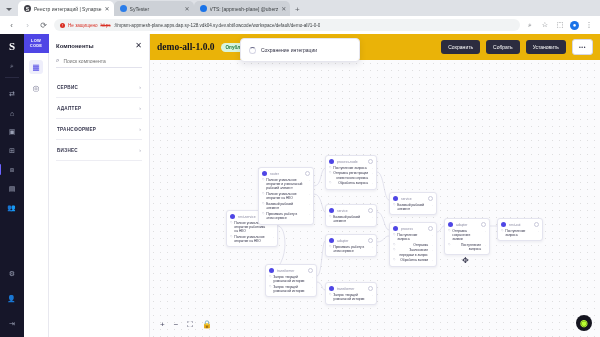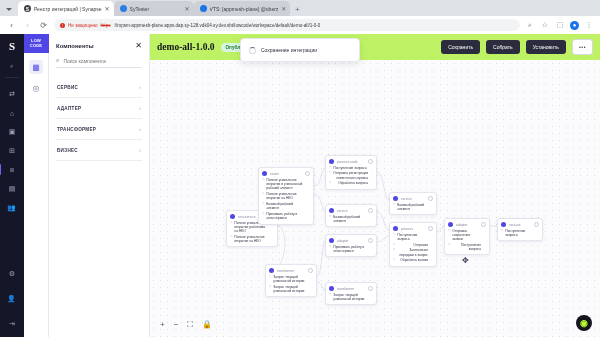--- a/index.html
+++ b/index.html
@@ -84,21 +84,21 @@
   .cat-row {
     display:flex; align-items:center; justify-content:space-between;
     padding:7px 1px; border-bottom:1px solid #ededf3; cursor:pointer;
   }
   .cat-label { font-size:4.6px; font-weight:bold; color:#35354d; letter-spacing:0.3px; }
   .cat-chev { font-size:5px; color:#9b9bb0; }
 
   
   .main { flex:1; position:relative; background:#fff; }
   .app-header {
-    height:26px; display:flex; align-items:center; padding:0 7px; gap:6px; background:#bef264;
+    height:26px; display:flex; align-items:center; padding:0 7px; gap:6px; background:#eab308;
     position:relative; z-index:5;
   }
   .app-title { font-size:9.5px; font-weight:bold; color:#13131f; font-family:"Liberation Serif", serif;}
   .badge { background:#d8f5df; color:#1f7a3d; font-size:4.6px; border-radius:7px; padding:2px 5px; font-weight:bold;}
   .hdr-spacer { flex:1; }
   .btn {
     background:#2c2c3f; color:#fff; font-size:5px; border:none; border-radius:3px;
     padding:4px 7px; cursor:pointer; font-family:"Liberation Sans",sans-serif; white-space:nowrap;
   }
   .btn-more { background:#fff; color:#33334a; border:1px solid #d7d7e2; padding:4px 6px; letter-spacing:0.6px;}

